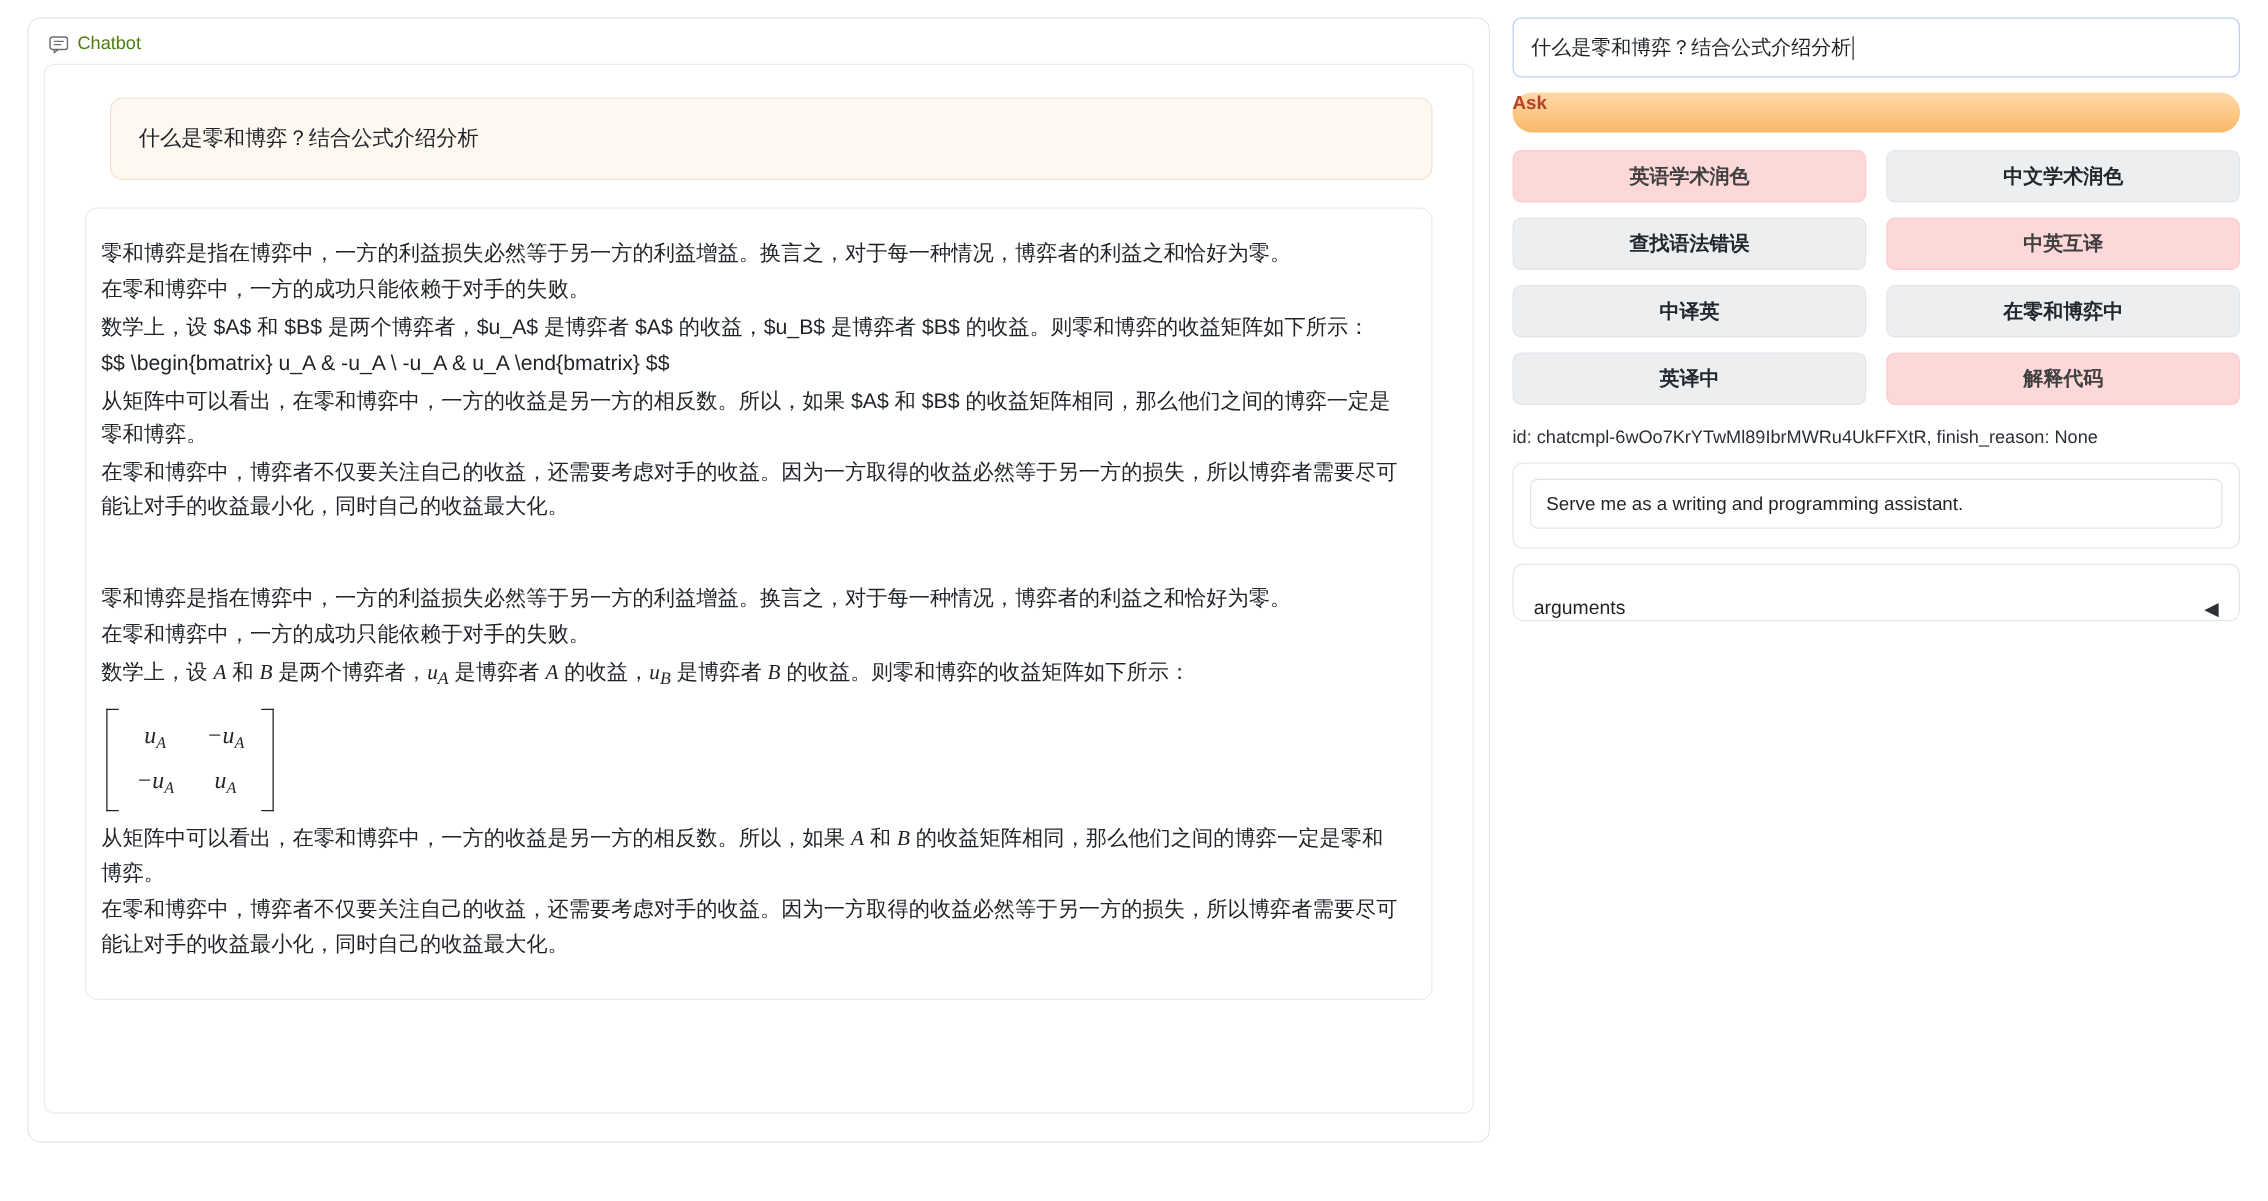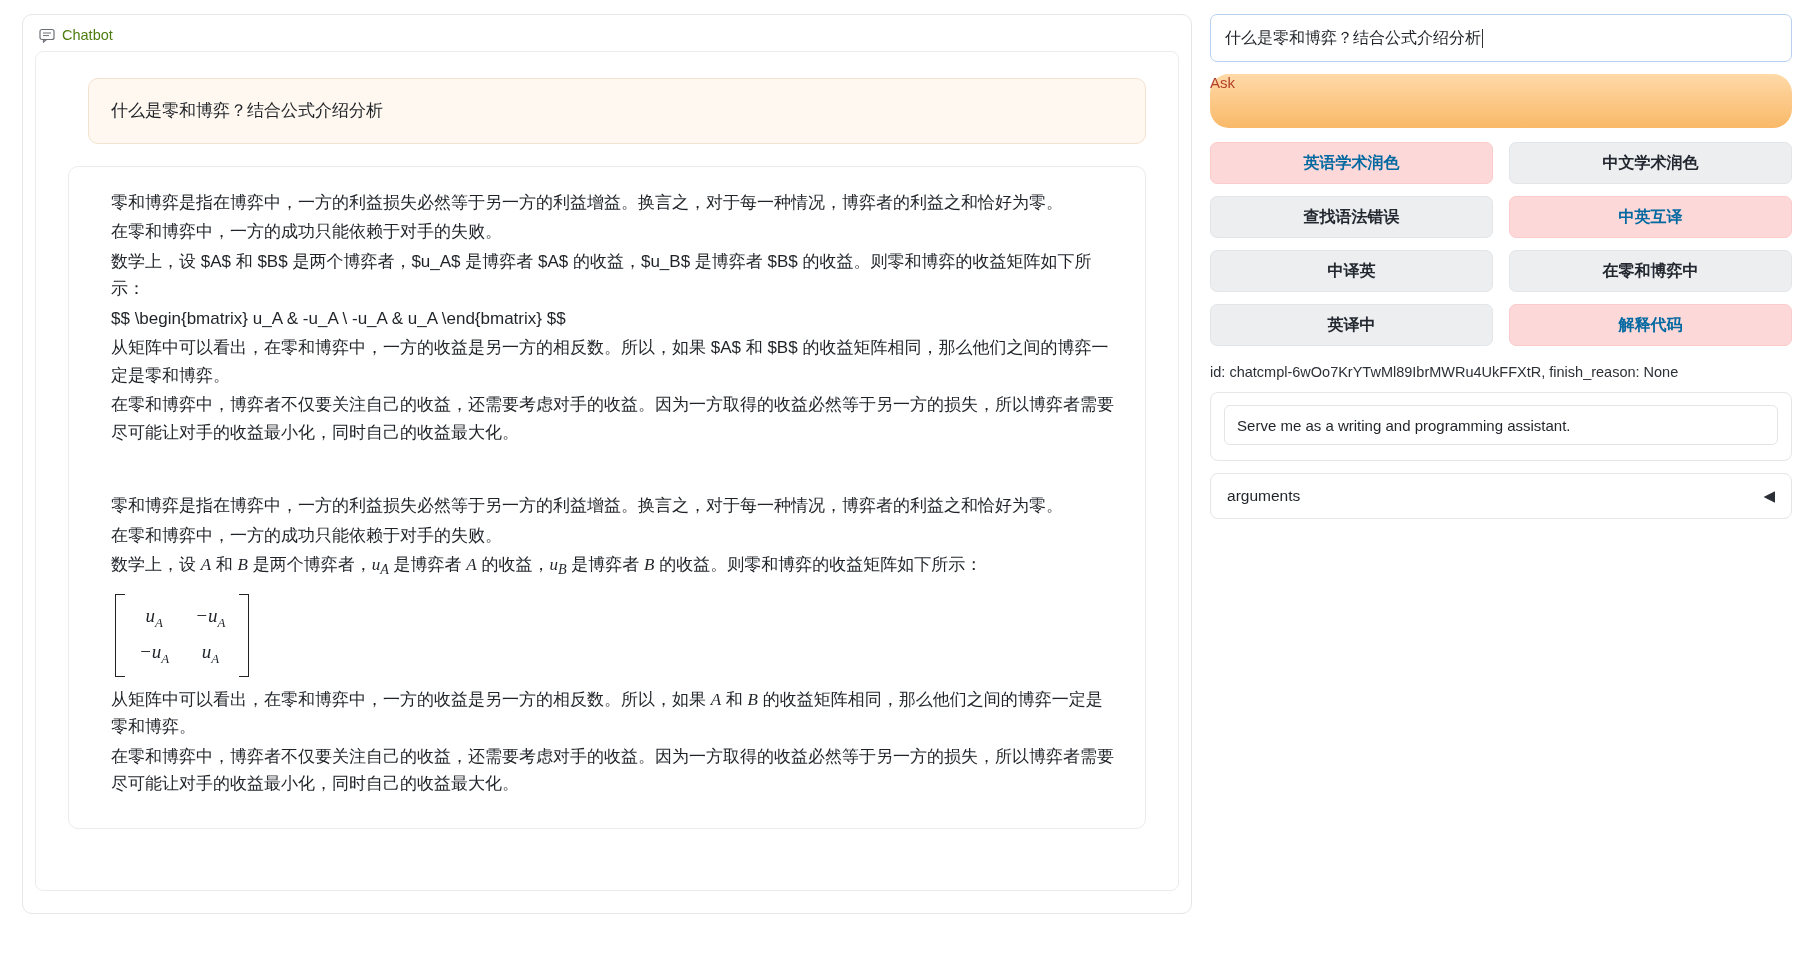--- a/index.html
+++ b/index.html
@@ -63,21 +63,21 @@
     background: #fff8f0;
     border: 1px solid #f3e2cf;
     margin: 12px 14px 0 34px;
     color: #1f2328;
   }
   .msg-bot {
     background: #ffffff;
     border: 1px solid #ececec;
     margin: 22px 14px 0 14px;
     color: #1f2328;
-    padding: 22px 26px 28px 42px;
+    padding: 22px 26px 28px 12px;
   }
   .msg-bot p {
     margin: 0 0 2px 0;
   }
   .block-gap { height: 44px; }
   .math-italic { font-family: "Liberation Serif", serif; font-style: italic; }
 
   
   .matrix-wrap {
     display: inline-flex;
@@ -130,27 +130,27 @@
   }
   .caret {
     display: inline-block;
     width: 1px;
     height: 19px;
     background: #333;
     margin-left: 1px;
   }
   .ask-btn {
     width: 100%;
-    height: 54px;
+    height: 32px;
     border: none;
     border-radius: 19px;
     background: linear-gradient(180deg, #ffd9a8 0%, #f9b968 100%);
     color: #b3402a;
     font-size: 15px;
-    font-weight: normal;
+    font-weight: bold;
     cursor: pointer;
   }
   .btn-grid {
     display: grid;
     grid-template-columns: 1fr 1fr;
     gap: 12px 16px;
     margin-top: 2px;
   }
   .task-btn {
     height: 42px;
@@ -158,21 +158,21 @@
     font-size: 16px;
     font-weight: bold;
     display: flex;
     align-items: center;
     justify-content: center;
     cursor: pointer;
     border: 1px solid transparent;
   }
   .task-btn.red {
     background: #fdd8d8;
-    color: #0369a1;
+    color: #404040;
     border-color: #fccccc;
   }
   .task-btn.grey {
     background: #eceef0;
     color: #232830;
     border-color: #e3e6e9;
   }
   .meta-line {
     font-size: 14.5px;
     color: #2b2f36;
@@ -200,21 +200,21 @@
     font-size: 15px;
     color: #1f2328;
     display: flex;
     align-items: center;
   }
   .accordion {
     border: 1px solid #e6e6e6;
     border-radius: 8px;
     height: 46px;
     display: flex;
-    align-items: center;
+    align-items: flex-end;
     justify-content: space-between;
     padding: 0 16px;
     font-size: 15.5px;
     color: #1f2328;
     background: #fff;
     cursor: pointer;
   }
   .accordion .arrow { font-size: 15px; color: #2b2f36; }
 </style>
 </head>

